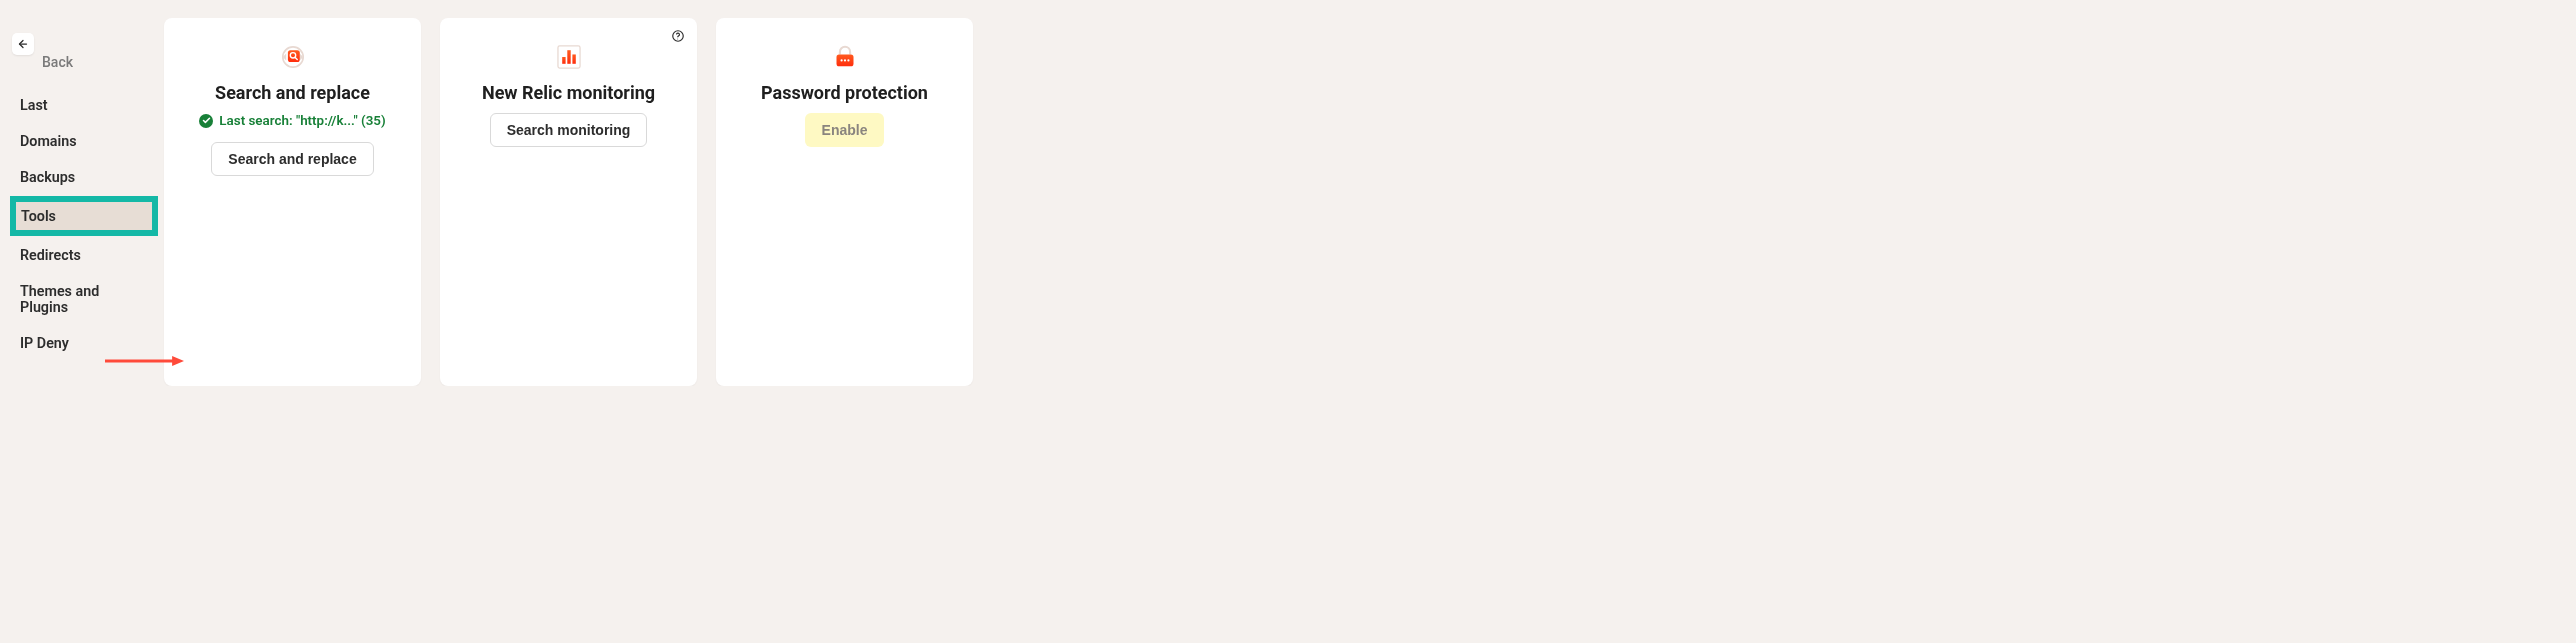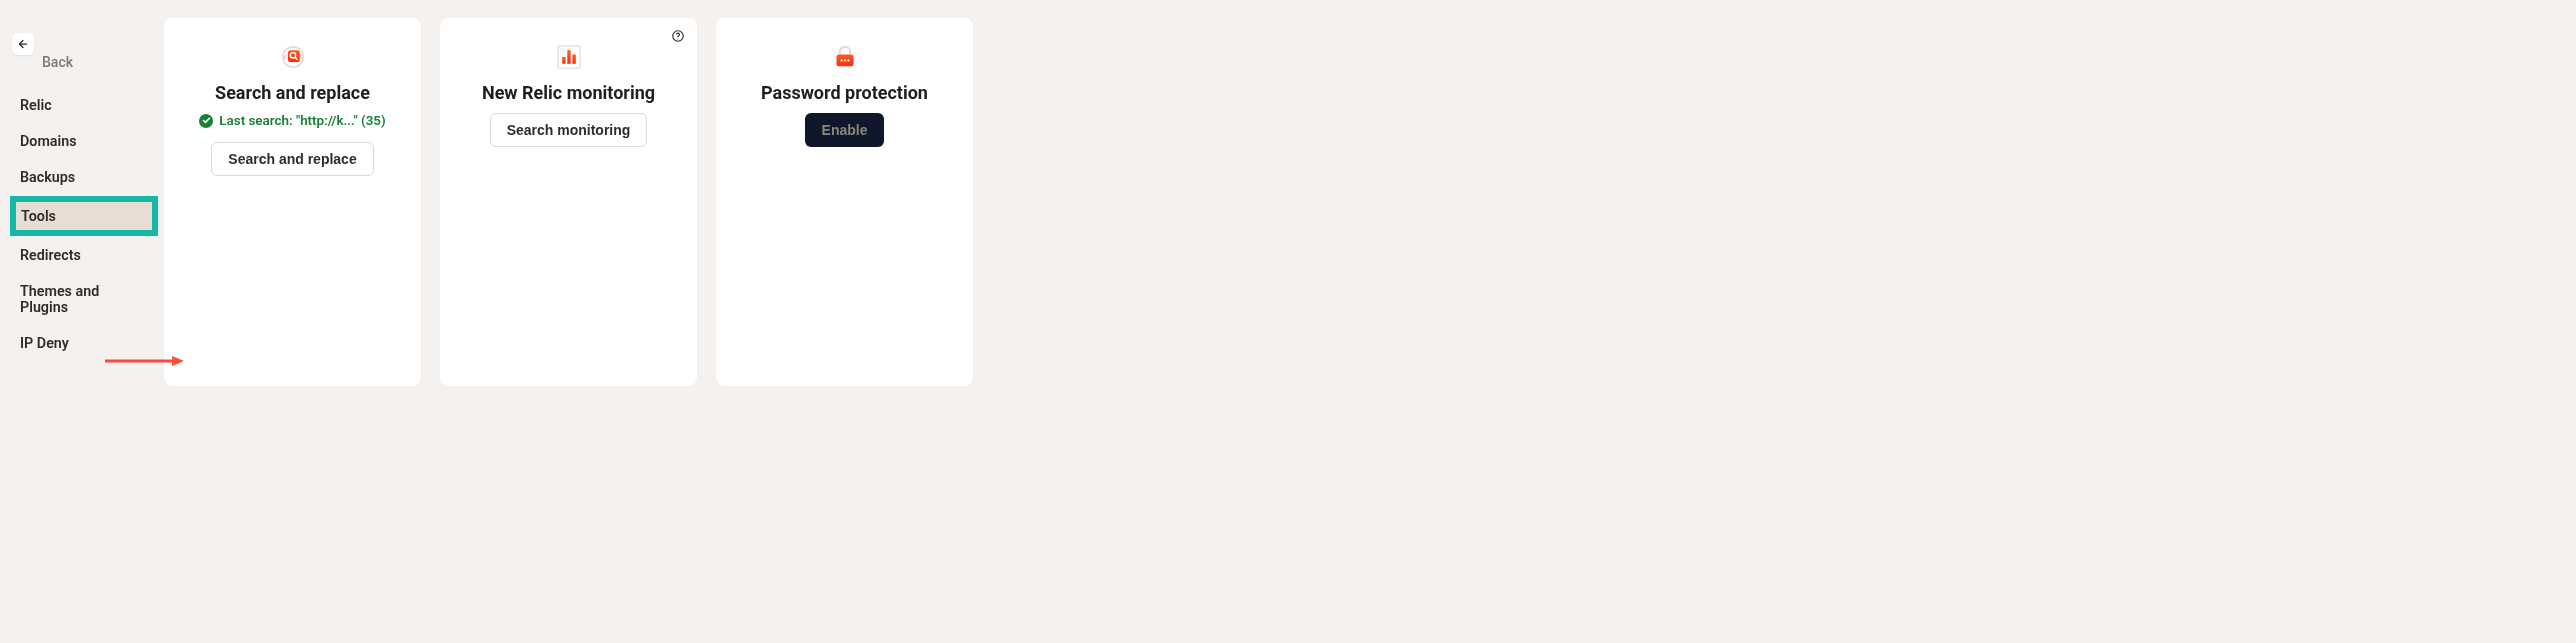--- a/index.html
+++ b/index.html
@@ -48,21 +48,21 @@
   .status-line { font-size: 13.4px; font-weight: 600; color: #188038; display:flex; align-items:center; justify-content:center; gap:6px; margin-bottom: 14px; }
   .status-dot {
     width: 14px; height: 14px; border-radius: 50%; background:#188038;
     display:inline-flex; align-items:center; justify-content:center;
   }
   .status-dot svg { width: 9px; height: 9px; }
   .btn {
     display:inline-block; padding: 8px 16px; font-size: 14px; font-weight: 600;
     border: 1px solid #d9d9d9; border-radius: 6px; background:#fff; color:#2d2d2d; cursor:pointer;
   }
-  .btn.disabled { background:#0f172a; color:#8a857f; border-color: transparent; cursor: default; }
+  .btn.disabled { background:#fef9c3; color:#8a857f; border-color: transparent; cursor: default; }
   .help-icon { position:absolute; top:10px; right:12px; width:14px; height:14px; }
 
   
   .arrow-annot { position: absolute; left: -59px; bottom: 20px; width: 79px; height: 10px; pointer-events: none; }
 
   
   .grad-stop1 { stop-color:#ff5a1f; } .grad-stop2 { stop-color:#ff2d0d; }
 </style>
 </head>
 <body>
@@ -73,21 +73,21 @@
     <div class="back-row">
       <div class="back-btn">
         <svg width="12" height="12" viewBox="0 0 24 24" fill="none" stroke="#2d2d2d" stroke-width="2.5" stroke-linecap="round" stroke-linejoin="round">
             <line x1="19" y1="12" x2="5" y2="12"></line>
             <polyline points="12 19 5 12 12 5"></polyline>
           </svg>
       </div>
       <span class="back-label">Back</span>
     </div>
 
-    <div class="nav-item"><span>Relic</span></div>
+    <div class="nav-item"><span>Last</span></div>
     <div class="nav-item"><span>Domains</span></div>
     <div class="nav-item"><span>Backups</span></div>
     <div class="nav-item active"><span>Tools</span></div>
     <div class="nav-item"><span>Redirects</span></div>
     <div class="nav-item"><span>Themes and Plugins</span></div>
     <div class="nav-item"><span>IP Deny</span></div>
   </div>
 
   <div class="cards">
 

